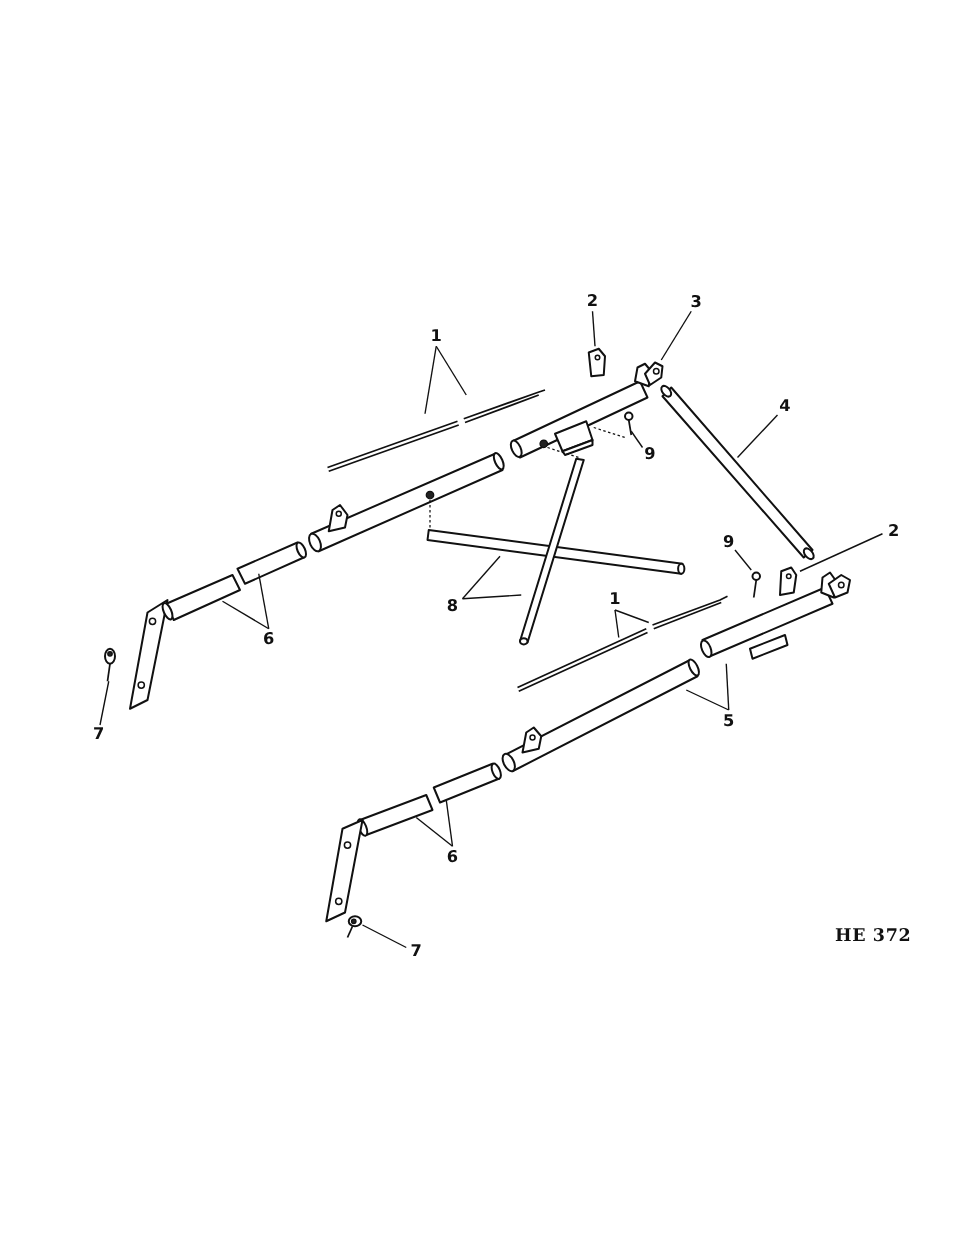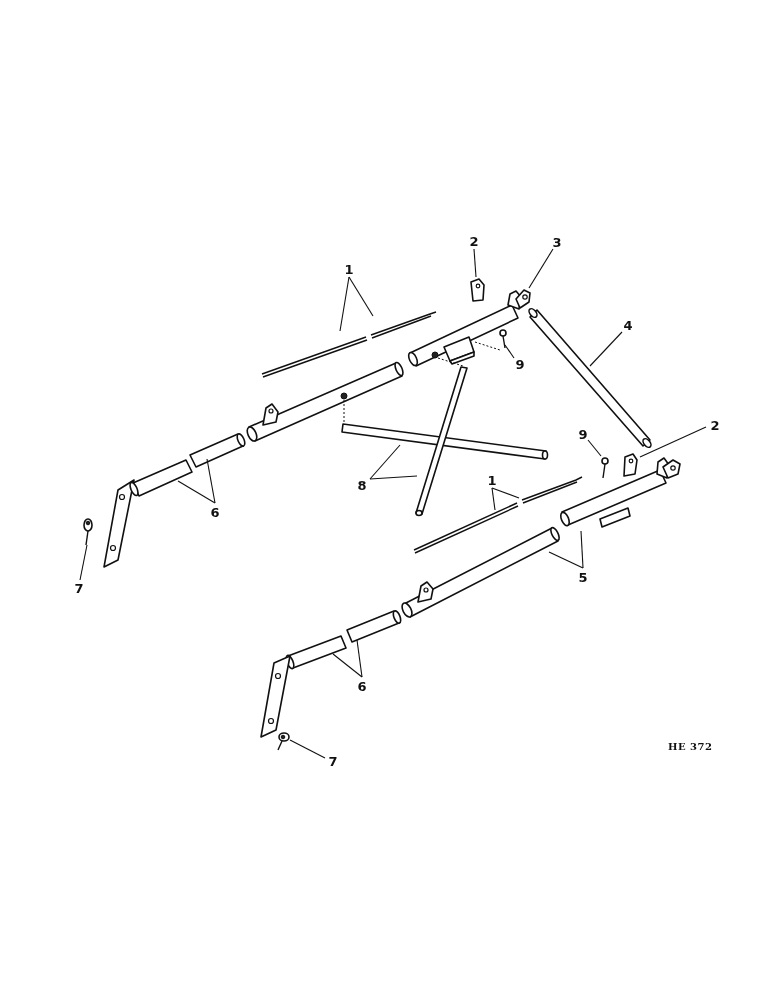--- a/index.html
+++ b/index.html
@@ -11,21 +11,21 @@
     font-weight: bold;
     font-size: 13px;
     color: #111;
     line-height: 1;
     transform: translate(-50%, -50%);
   }
   .figcode {
     position: absolute;
     font-family: "DejaVu Serif", serif;
     font-weight: bold;
-    font-size: 10px;
+    font-size: 14px;
     color: #111;
     letter-spacing: 0.5px;
   }
   svg .part { fill: #ffffff; stroke: #111; stroke-width: 1.6; stroke-linejoin: round; }
   svg .rod { fill: none; stroke: #111; stroke-width: 1.4; }
   svg .leader { fill: none; stroke: #111; stroke-width: 1.1; }
   svg .dash { fill: none; stroke: #111; stroke-width: 1; stroke-dasharray: 2 2; }
   svg .hole { fill: #ffffff; stroke: #111; stroke-width: 1.2; }
   svg .dark { fill: #222; stroke: #111; stroke-width: 1; }
 </style>

